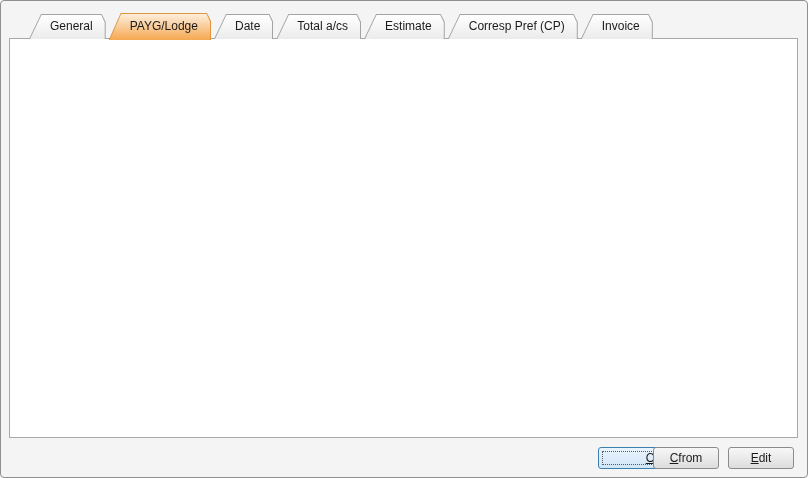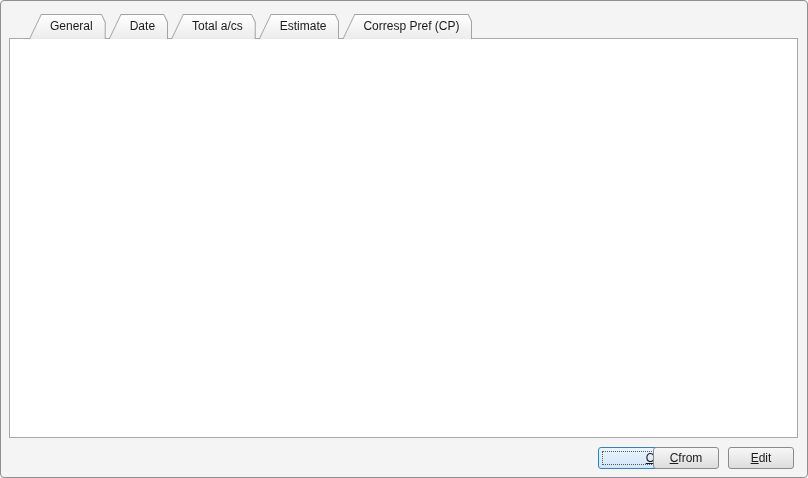--- a/index.html
+++ b/index.html
@@ -66,24 +66,26 @@
   .btn.focused { border-color:#3c7fb1; background:linear-gradient(#eaf4fd,#d2e6f6); }
   .btn.focused::after { content:""; position:absolute; inset:3px; border:1px dotted #585858; border-radius:1px; }
 </style>
 </head>
 <body>
 
 <div class="dialog">
 
   <div class="tabstrip">
     <div class="tab"><span class="tab-bg"></span><span class="tab-label">General</span></div>
+    <div class="tab active"><span class="tab-bg"></span><span class="tab-label">PAYG/Lodge</span></div>
     <div class="tab"><span class="tab-bg"></span><span class="tab-label">Date</span></div>
     <div class="tab"><span class="tab-bg"></span><span class="tab-label">Total a/cs</span></div>
     <div class="tab"><span class="tab-bg"></span><span class="tab-label">Estimate</span></div>
     <div class="tab"><span class="tab-bg"></span><span class="tab-label">Corresp Pref (CP)</span></div>
+    <div class="tab"><span class="tab-bg"></span><span class="tab-label">Invoice</span></div>
   </div>
 
   <div class="panel"></div>
 
   <div class="group" style="left:16px; top:62px; width:336px; height:170px;">
     <span class="group-title">Last Year</span>
   </div>
   <div class="lbl r" style="left:20px; top:77px; width:153px;">Amt payable/ref.:</div>
   <div class="field num" style="left:178px; top:74px; width:117px;">
       <span>0.00</span>

